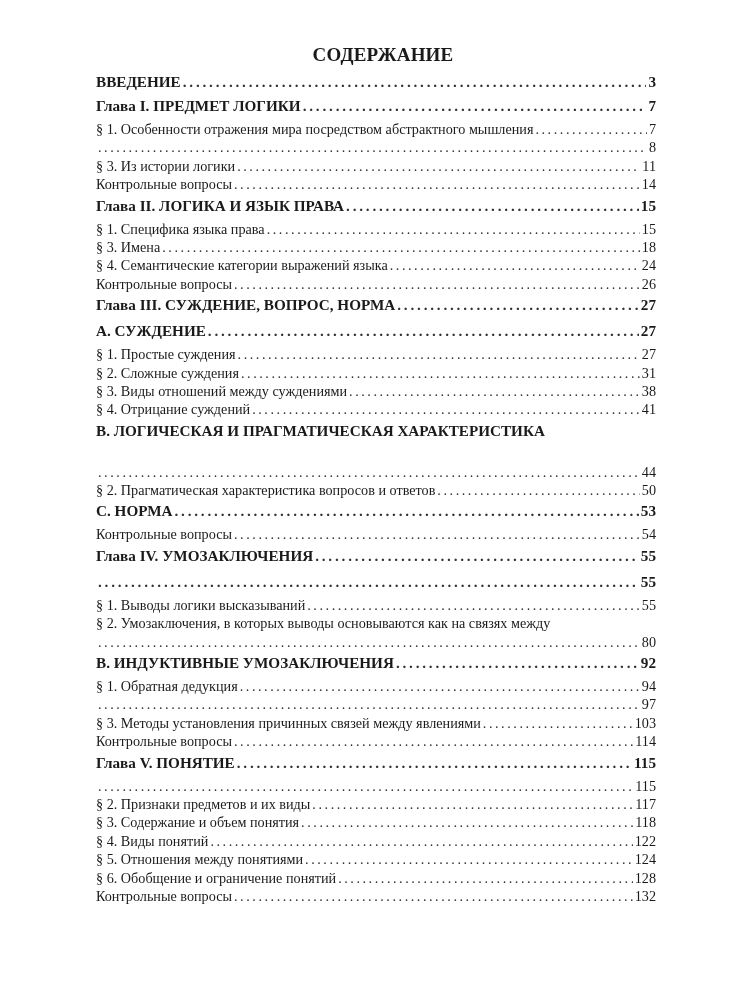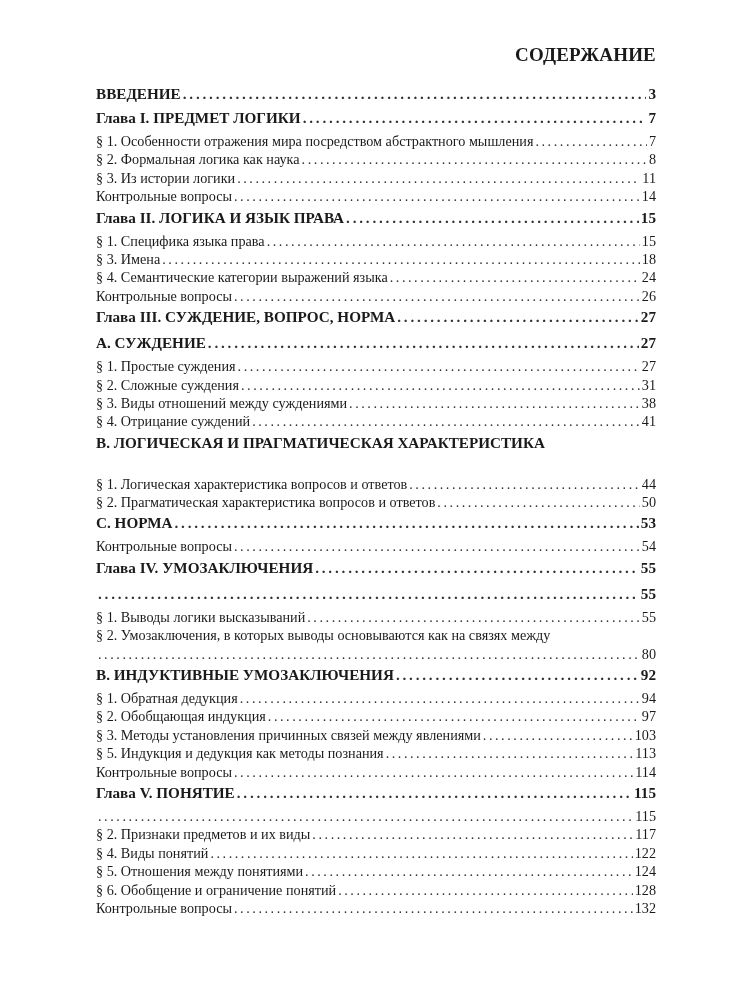--- a/index.html
+++ b/index.html
@@ -15,27 +15,27 @@
       font-family: "Liberation Serif", "DejaVu Serif", serif;
       color: #1a1a1a;
     }
     .page {
       position: absolute;
       left: 96px;
       top: 40px;
       width: 560px;
     }
     .title {
-      text-align: right;
+      text-align: center;
       font-weight: bold;
       font-size: 19px;
       letter-spacing: 0.2px;
       height: 30px;
       line-height: 30px;
-      margin-bottom: 12px;
+      margin-bottom: 0px;
       padding-left: 14px;
     }
     .toc { display: block; }
     .row {
       display: flex;
       align-items: baseline;
       white-space: nowrap;
       font-size: 14.2px;
       line-height: 18.4px;
       height: 18.4px;
@@ -89,21 +89,20 @@
         <span class="label">Глава I. ПРЕДМЕТ ЛОГИКИ</span>
         <span class="leader"></span>
         <span class="page-no">7</span>
       </div>
       <div class="row">
         <span class="label">§ 1. Особенности отражения мира посредством абстрактного мышления</span>
         <span class="leader"></span>
         <span class="page-no">7</span>
       </div>
       <div class="row">
-        <span class="label">§ 2. Формальная логика как наука</span>
         <span class="leader"></span>
         <span class="page-no">8</span>
       </div>
       <div class="row">
         <span class="label">§ 3. Из истории логики</span>
         <span class="leader"></span>
         <span class="page-no">11</span>
       </div>
       <div class="row">
         <span class="label">Контрольные вопросы</span>
@@ -167,21 +166,20 @@
       </div>
       <div class="row wrap-first head" style="height: 20px;">
         <span class="label">B. ЛОГИЧЕСКАЯ И ПРАГМАТИЧЕСКАЯ ХАРАКТЕРИСТИКА</span>
       </div>
       <div class="row head indent" style="height: 24px;">
         <span class="label">ВОПРОСОВ И ОТВЕТОВ</span>
         <span class="leader"></span>
         <span class="page-no">44</span>
       </div>
       <div class="row">
-        <span class="label">§ 1. Логическая характеристика вопросов и ответов</span>
         <span class="leader"></span>
         <span class="page-no">44</span>
       </div>
       <div class="row">
         <span class="label">§ 2. Прагматическая характеристика вопросов и ответов</span>
         <span class="leader"></span>
         <span class="page-no">50</span>
       </div>
       <div class="row head">
         <span class="label">C. НОРМА</span>
@@ -218,52 +216,51 @@
         <span class="label">B. ИНДУКТИВНЫЕ УМОЗАКЛЮЧЕНИЯ</span>
         <span class="leader"></span>
         <span class="page-no">92</span>
       </div>
       <div class="row">
         <span class="label">§ 1. Обратная дедукция</span>
         <span class="leader"></span>
         <span class="page-no">94</span>
       </div>
       <div class="row">
-        <span class="label">§ 2. Обобщающая индукция</span>
         <span class="leader"></span>
         <span class="page-no">97</span>
       </div>
       <div class="row">
         <span class="label">§ 3. Методы установления причинных связей между явлениями</span>
         <span class="leader"></span>
         <span class="page-no">103</span>
       </div>
       <div class="row">
-        <span class="label">§ 5. Индукция и дедукция как методы познания</span>
-        <span class="leader"></span>
-        <span class="page-no">113</span>
-      </div>
-      <div class="row">
         <span class="label">Контрольные вопросы</span>
         <span class="leader"></span>
         <span class="page-no">114</span>
       </div>
       <div class="row head">
         <span class="label">Глава V. ПОНЯТИЕ</span>
         <span class="leader"></span>
         <span class="page-no">115</span>
       </div>
       <div class="row">
         <span class="leader"></span>
         <span class="page-no">115</span>
       </div>
       <div class="row">
         <span class="label">§ 2. Признаки предметов и их виды</span>
         <span class="leader"></span>
         <span class="page-no">117</span>
+      </div>
+      <div class="row">
+        <span class="label">§ 3. Содержание и объем понятия</span>
+        <span class="leader"></span>
+        <span class="page-no">118</span>
       </div>
       <div class="row">
         <span class="label">§ 4. Виды понятий</span>
         <span class="leader"></span>
         <span class="page-no">122</span>
       </div>
       <div class="row">
         <span class="label">§ 5. Отношения между понятиями</span>
         <span class="leader"></span>
         <span class="page-no">124</span>

